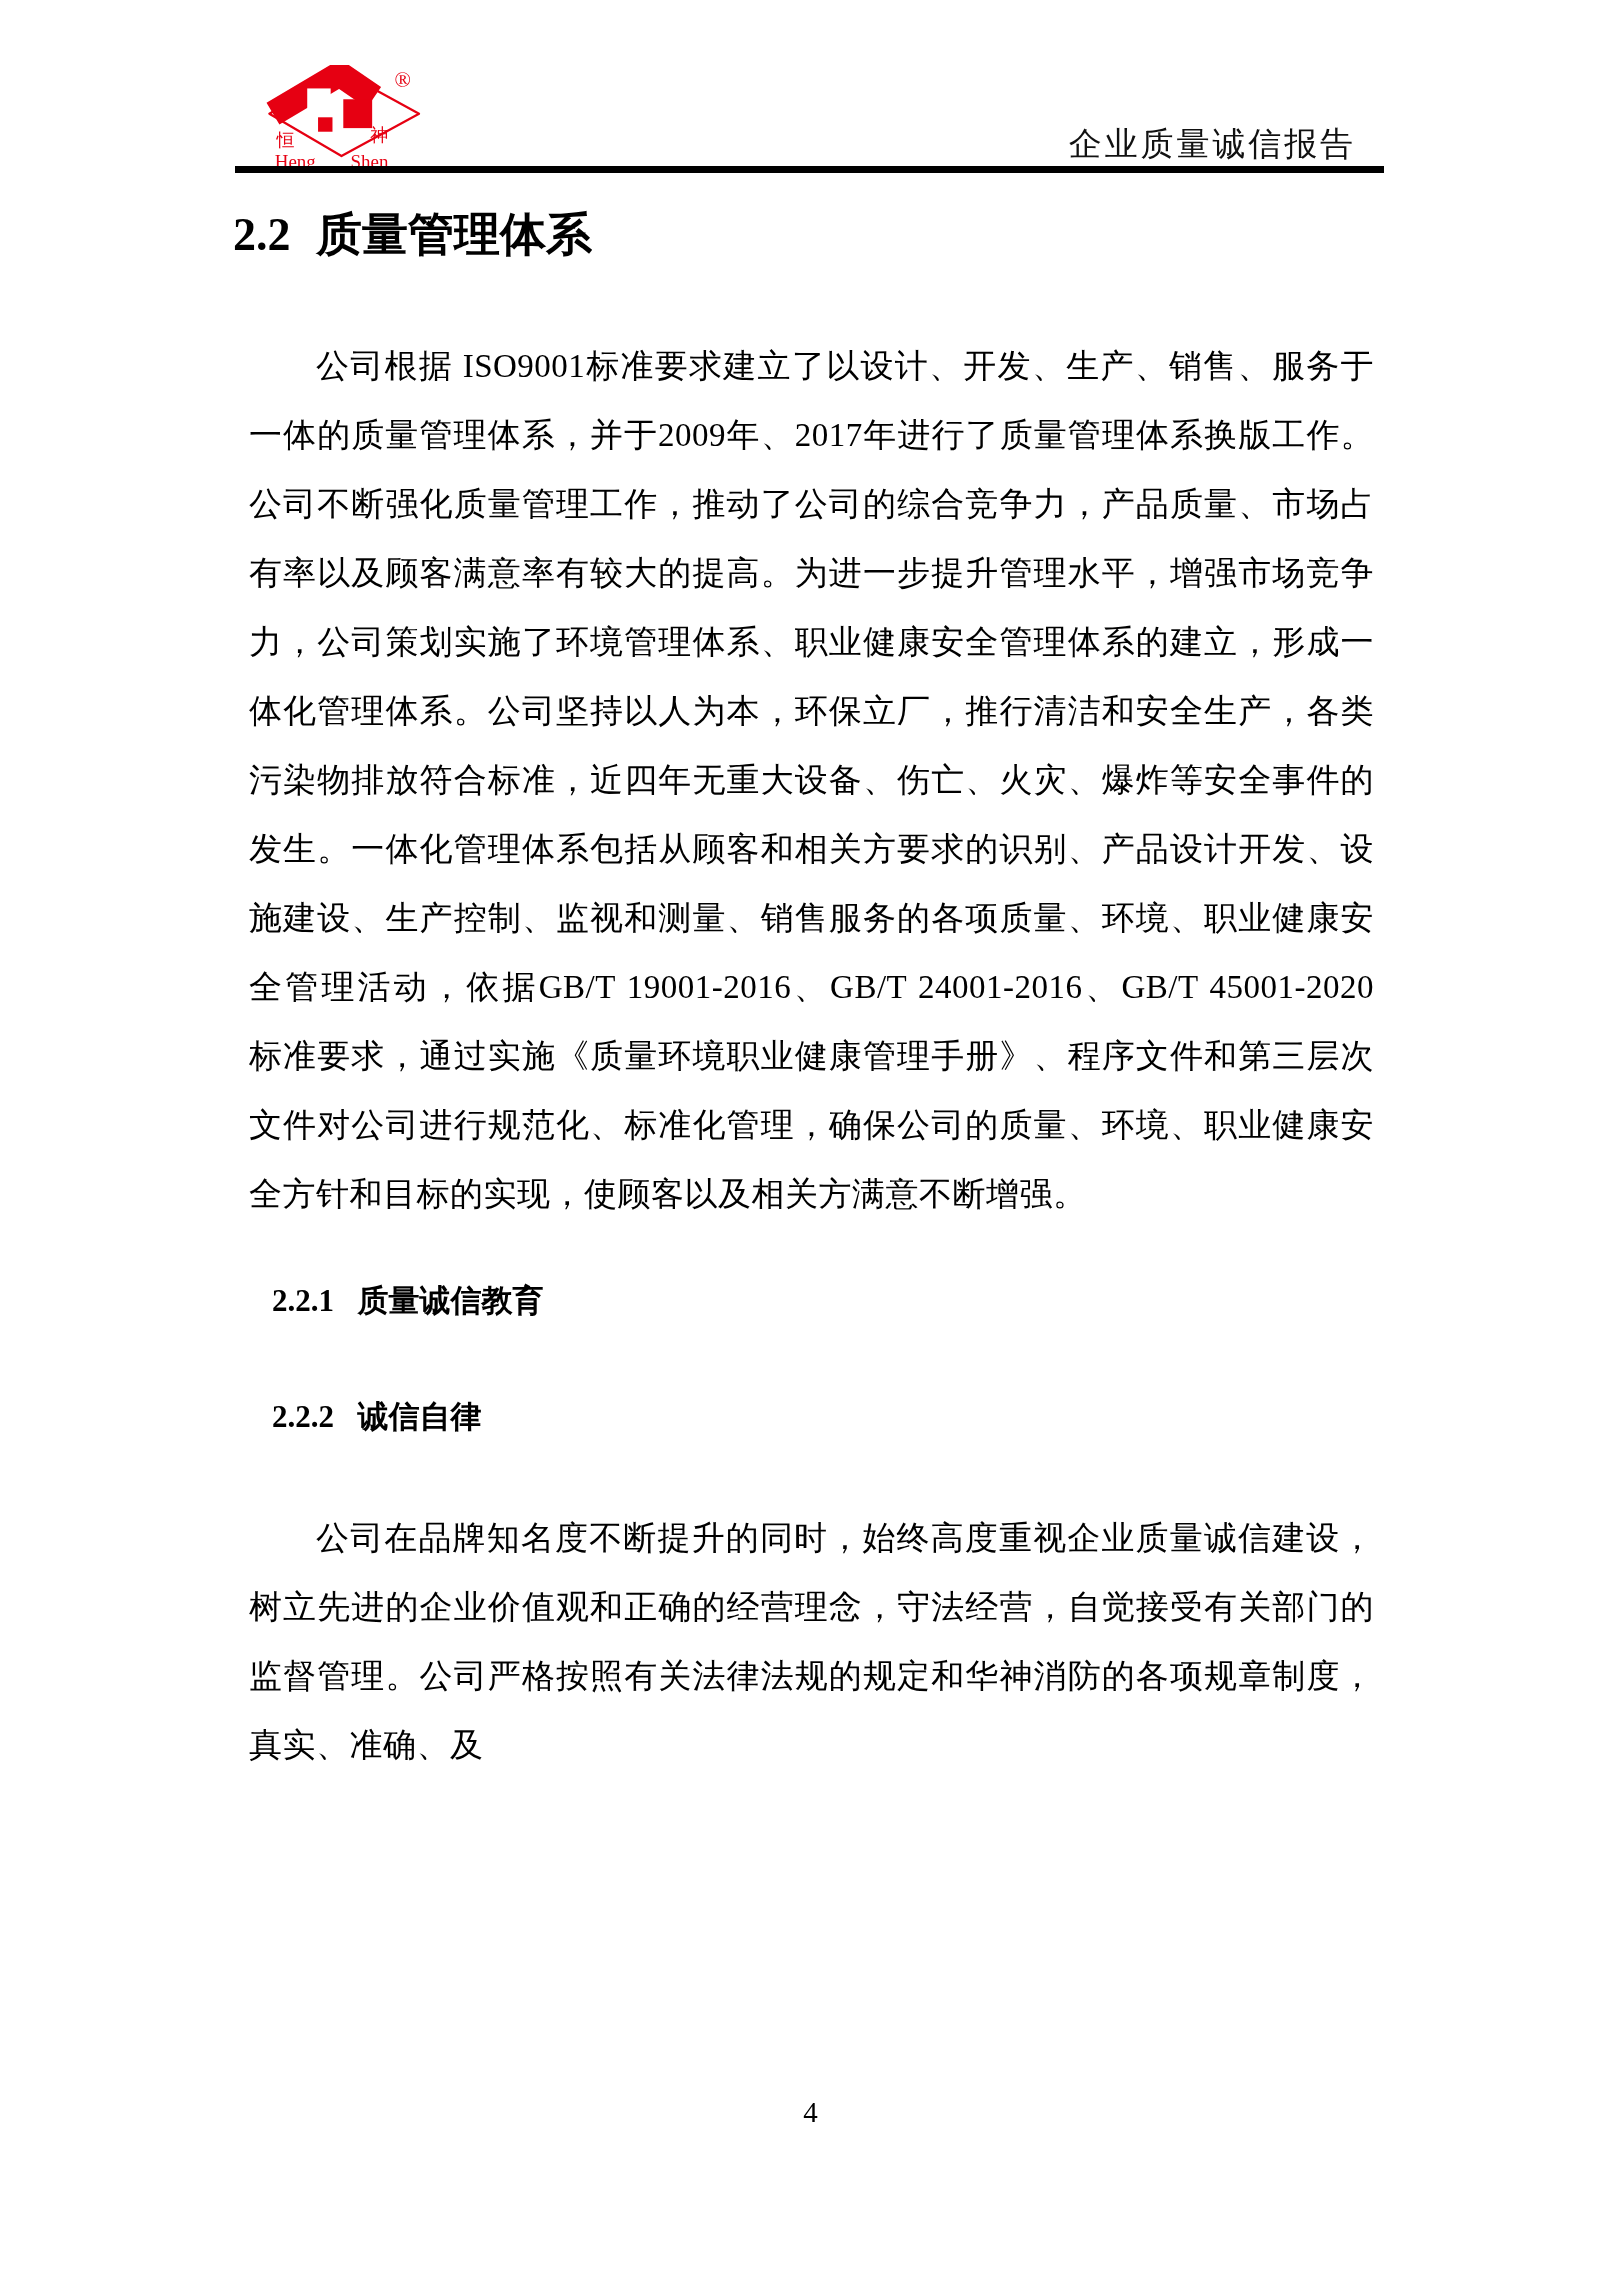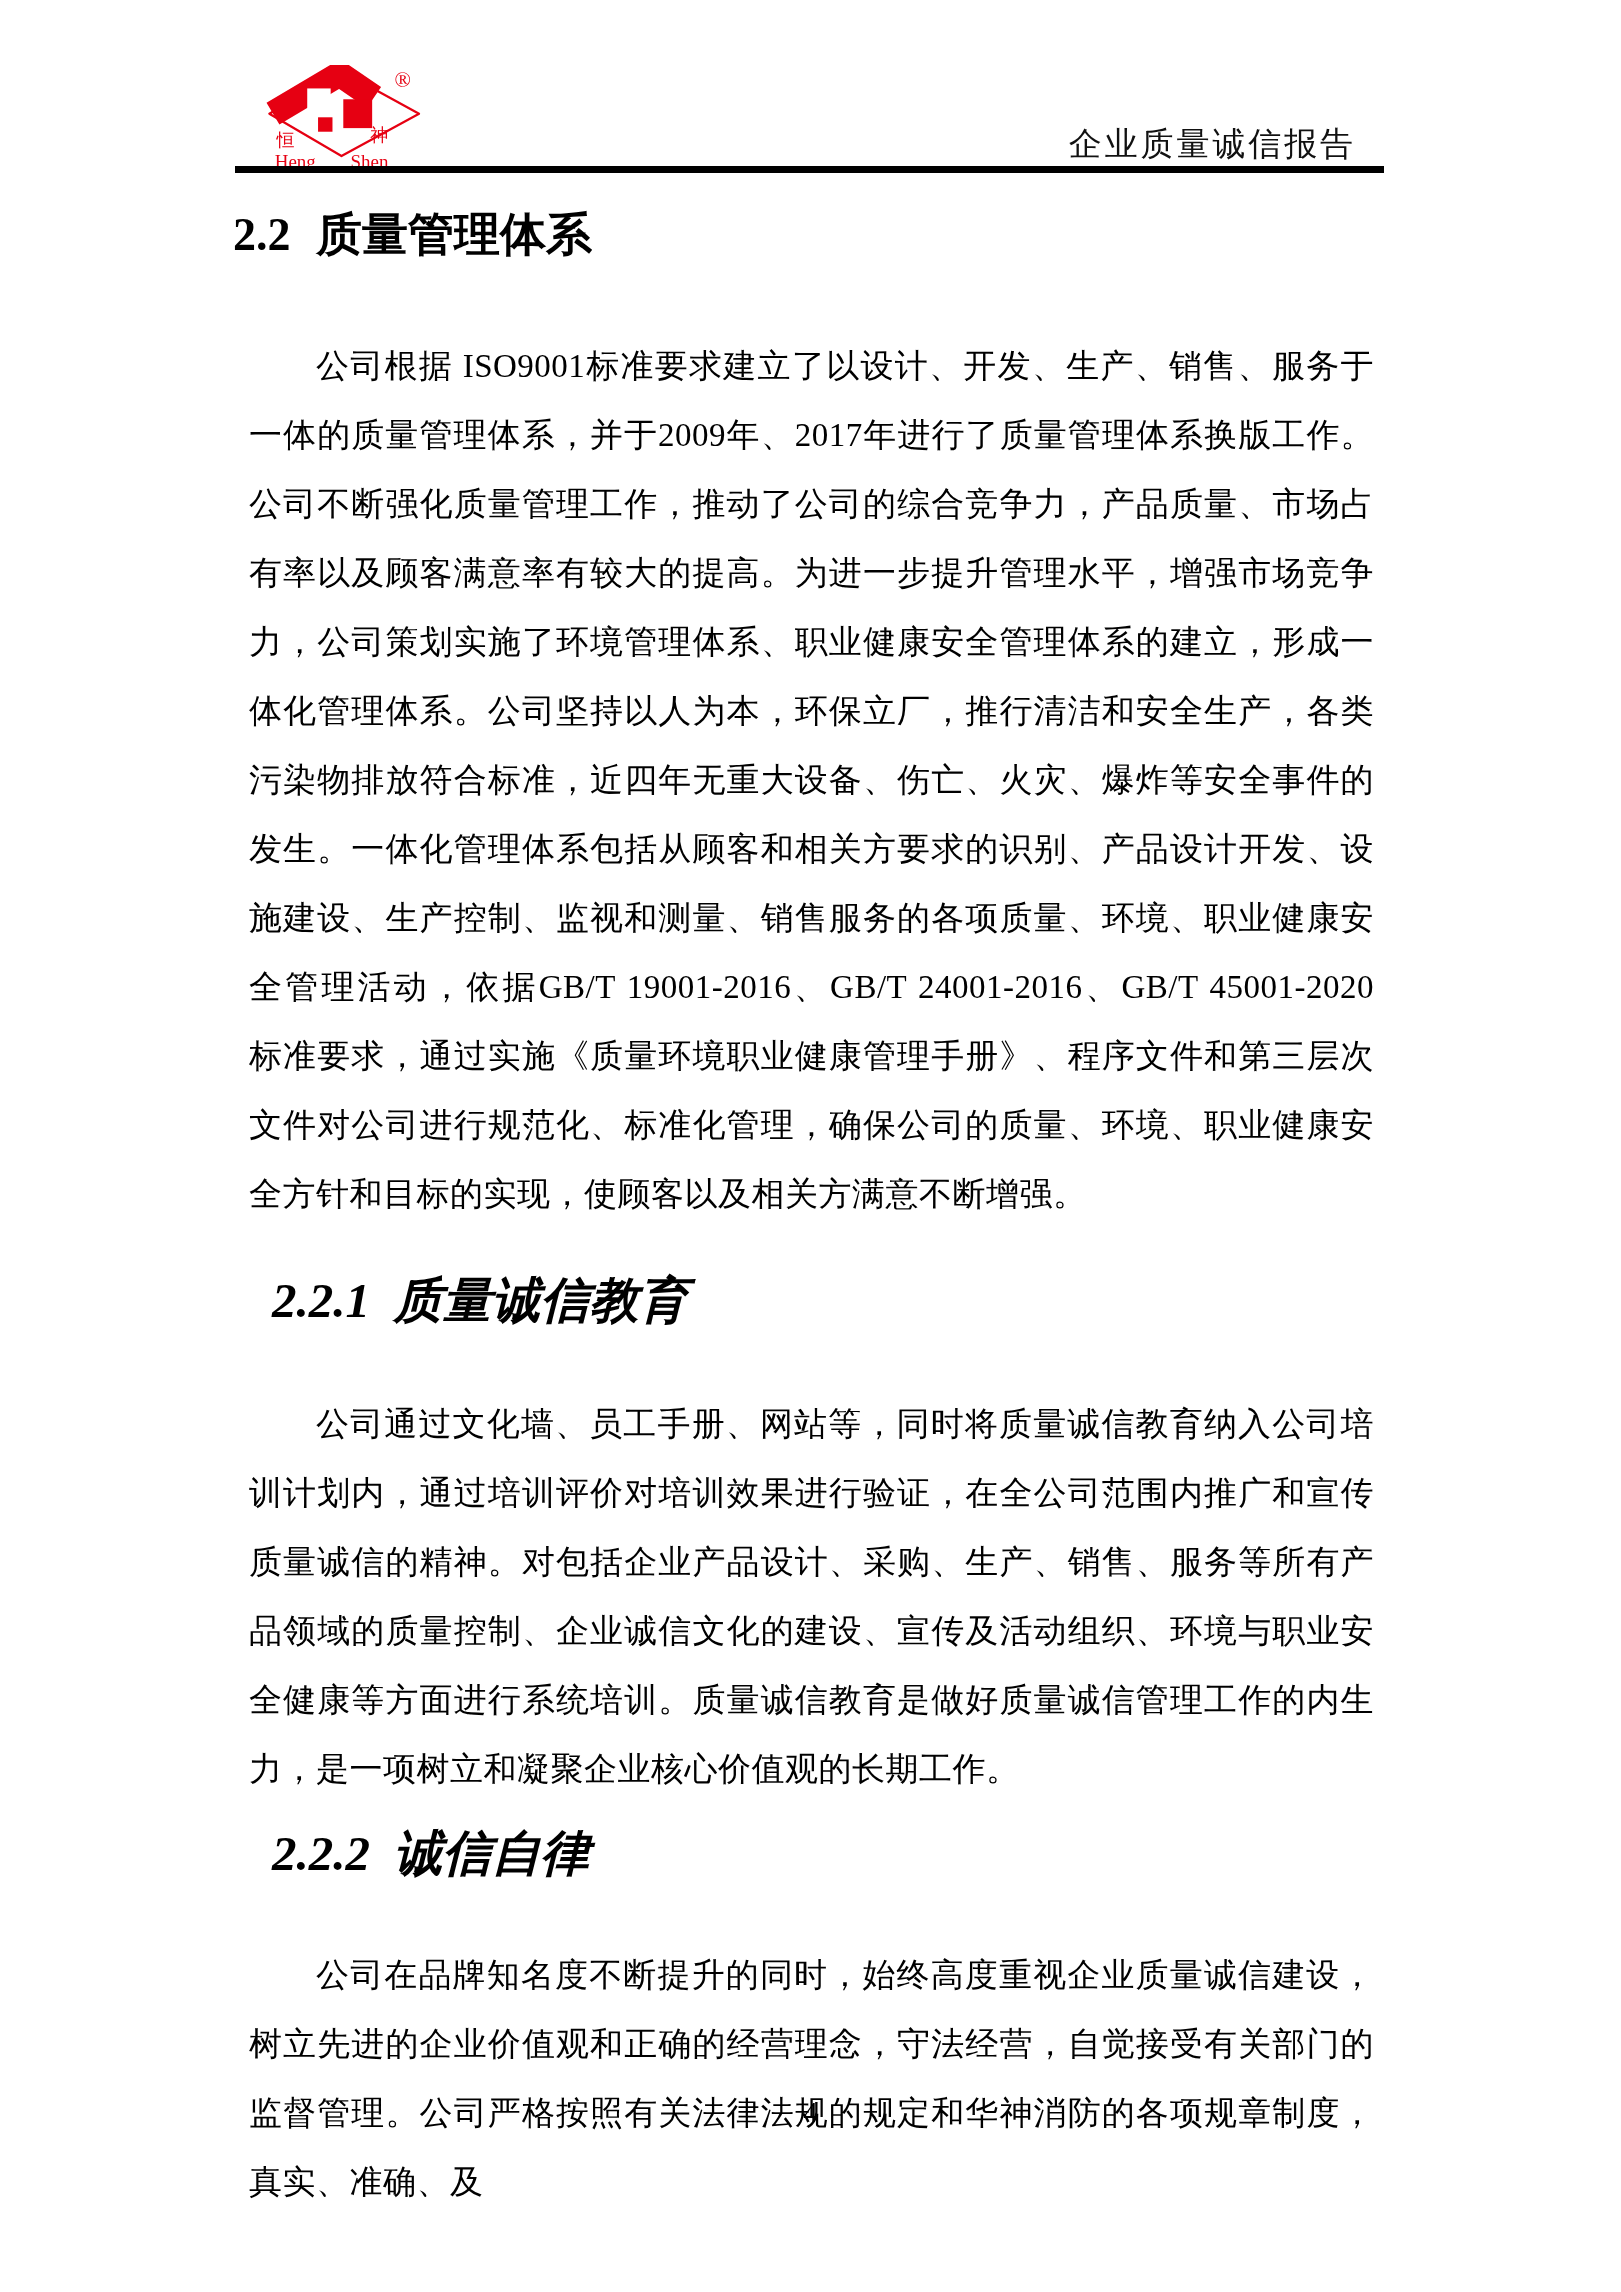--- a/index.html
+++ b/index.html
@@ -28,24 +28,23 @@
   .content{
     position:absolute;left:233px;top:200px;width:1157px;
   }
   h1.sec{
     font-size:46px;font-weight:700;
     line-height:57px;
     margin:5.9px 0 69px 0;
   }
   h1.sec .num{margin-right:25.5px;}
   h2.sec{
-    font-size:49px;font-weight:700;
+    font-size:31px;font-weight:700;
     line-height:53px;
     margin:45px 0 63px 39px;
-    font-style:italic;
   }
   h2.sec .num{margin-right:23.5px;}
   h2.sec.last{margin-top:23px;margin-bottom:61px;}
   p.body{
     font-size:33px;
     line-height:69px;
     margin:16px;
     text-align:justify;
     text-indent:67px;
     letter-spacing:0.5px;
@@ -79,21 +78,20 @@
   <div class="content">
 
     <h1 class="sec">
       <span class="num">2.2</span><span>质量管理体系</span>
     </h1>
     <p class="body">公司根据 ISO9001标准要求建立了以设计、开发、生产、销售、服务于一体的质量管理体系，并于2009年、2017年进行了质量管理体系换版工作。公司不断强化质量管理工作，推动了公司的综合竞争力，产品质量、市场占有率以及顾客满意率有较大的提高。为进一步提升管理水平，增强市场竞争力，公司策划实施了环境管理体系、职业健康安全管理体系的建立，形成一体化管理体系。公司坚持以人为本，环保立厂，推行清洁和安全生产，各类污染物排放符合标准，近四年无重大设备、伤亡、火灾、爆炸等安全事件的发生。一体化管理体系包括从顾客和相关方要求的识别、产品设计开发、设施建设、生产控制、监视和测量、销售服务的各项质量、环境、职业健康安全管理活动，依据GB/T 19001-2016、GB/T 24001-2016、GB/T 45001-2020 标准要求，通过实施《质量环境职业健康管理手册》、程序文件和第三层次文件对公司进行规范化、标准化管理，确保公司的质量、环境、职业健康安全方针和目标的实现，使顾客以及相关方满意不断增强。</p>
 
     <h2 class="sec">
       <span class="num">2.2.1</span><span>质量诚信教育</span>
     </h2>
-    <p class="body">公司通过文化墙、员工手册、网站等，同时将质量诚信教育纳入公司培训计划内，通过培训评价对培训效果进行验证，在全公司范围内推广和宣传质量诚信的精神。对包括企业产品设计、采购、生产、销售、服务等所有产品领域的质量控制、企业诚信文化的建设、宣传及活动组织、环境与职业安全健康等方面进行系统培训。质量诚信教育是做好质量诚信管理工作的内生力，是一项树立和凝聚企业核心价值观的长期工作。</p>
 
     <h2 class="sec last">
       <span class="num">2.2.2</span><span>诚信自律</span>
     </h2>
     <p class="body">公司在品牌知名度不断提升的同时，始终高度重视企业质量诚信建设，树立先进的企业价值观和正确的经营理念，守法经营，自觉接受有关部门的监督管理。公司严格按照有关法律法规的规定和华神消防的各项规章制度，真实、准确、及</p>
 
   </div>
 
   <div class="footer-pagenum">4</div>
 

